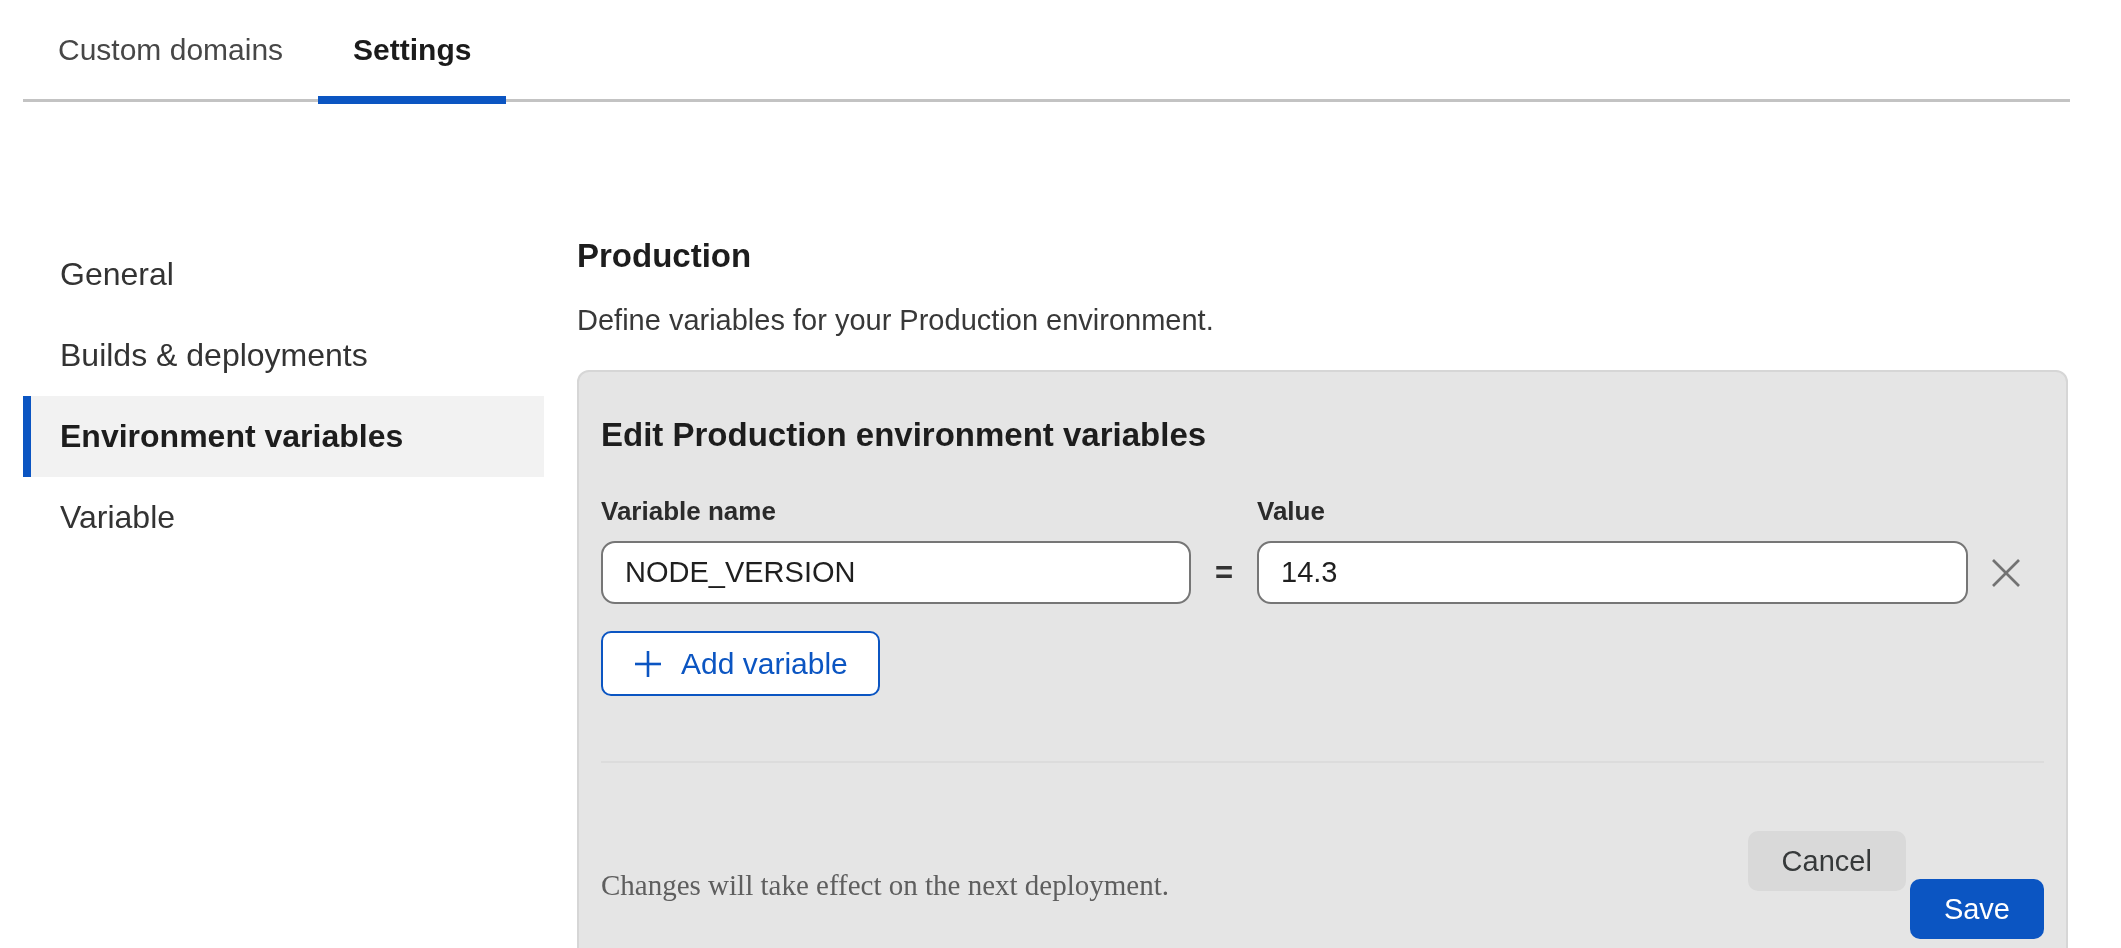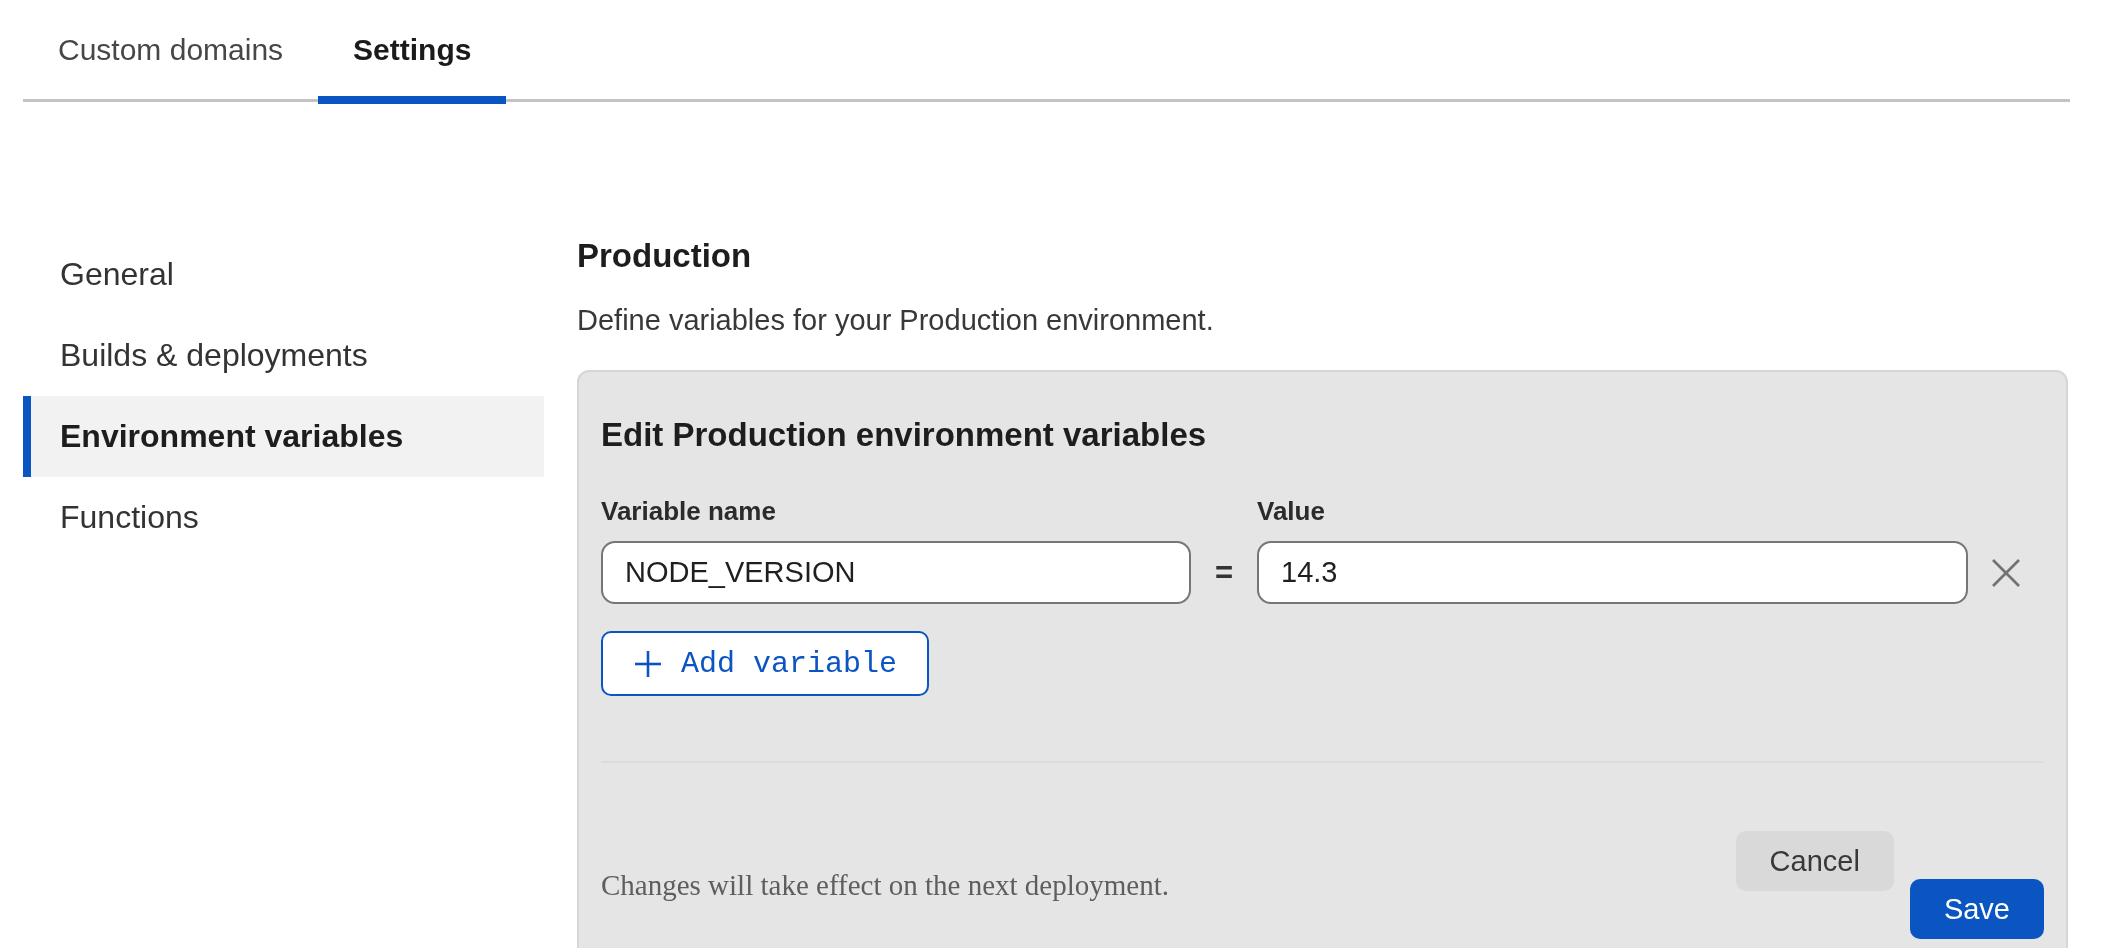--- a/index.html
+++ b/index.html
@@ -157,21 +157,21 @@
     margin-top:27px;
     display:inline-flex;
     align-items:center;
     gap:18px;
     height:65px;
     padding:16px 30px;
     background:#fff;
     border:2px solid var(--accent);
     border-radius:10px;
     color:var(--accent);
-    font-family:Liberation Mono, monospace;
+    font-family:Liberation Sans, sans-serif;
     font-size:30px;
     cursor:pointer;
   }
 
   .divider{
     margin-top:65px;
     height:2px;
     background:#dcdcdc;
   }
 
@@ -181,21 +181,21 @@
     align-items:center;
     justify-content:space-between;
   }
   .footer-note{
     font-size:29px;
     color:var(--text-muted);
     font-family:Liberation Serif, serif;
   }
   .footer-actions{
     display:flex;
-    gap:16px;
+    gap:4px;
   }
   .btn{
     height:60px;
     padding:0 34px;
     border:none;
     border-radius:10px;
     font-family:"Liberation Sans","DejaVu Sans",sans-serif;
     font-size:29px;
     cursor:pointer;
   }
@@ -216,21 +216,21 @@
   <div class="tab">Custom domains</div>
   <div class="tab active">Settings</div>
 </nav>
 
 <div class="content">
 
   <aside class="sidebar">
     <div class="side-item">General</div>
     <div class="side-item">Builds &amp; deployments</div>
     <div class="side-item active">Environment variables</div>
-    <div class="side-item">Functions</div>
+    <div class="side-item">Variable</div>
   </aside>
 
   <main class="main">
     <h2 class="page-title">Production</h2>
     <p class="page-subtitle">Define variables for your Production environment.</p>
 
     <section class="card">
       <h3 class="card-title">Edit Production environment variables</h3>
 
       <div class="var-grid">

